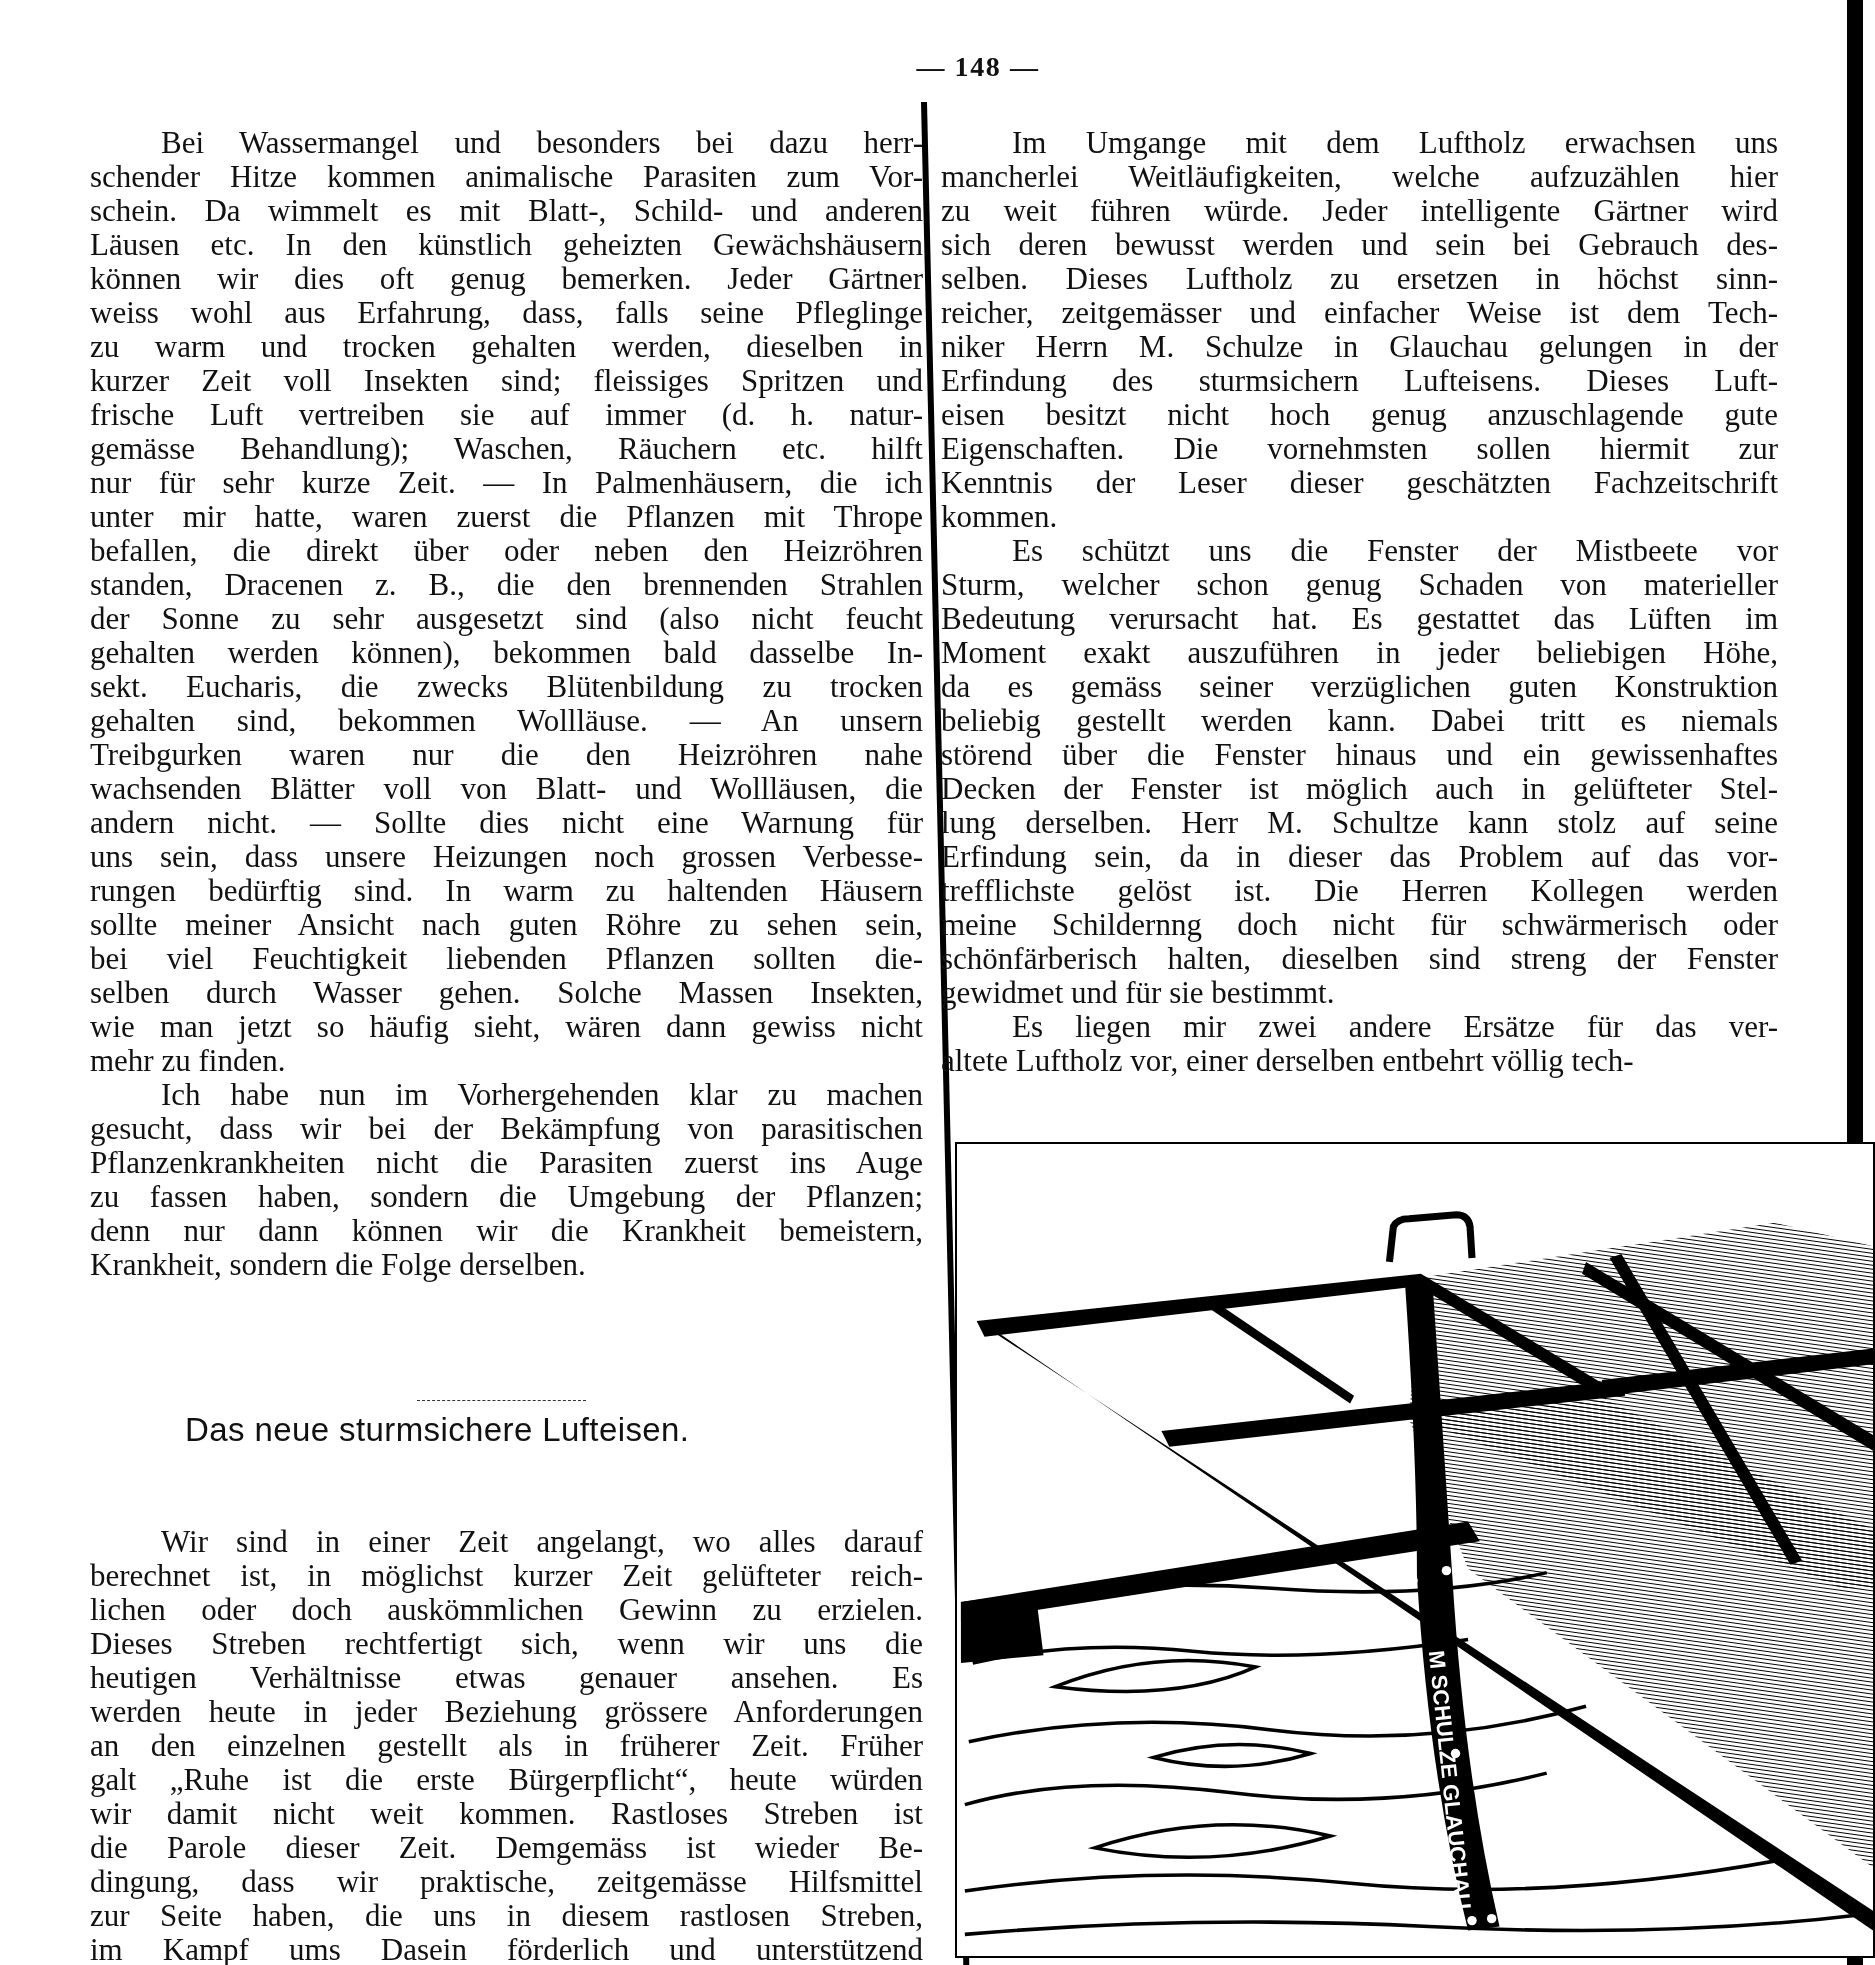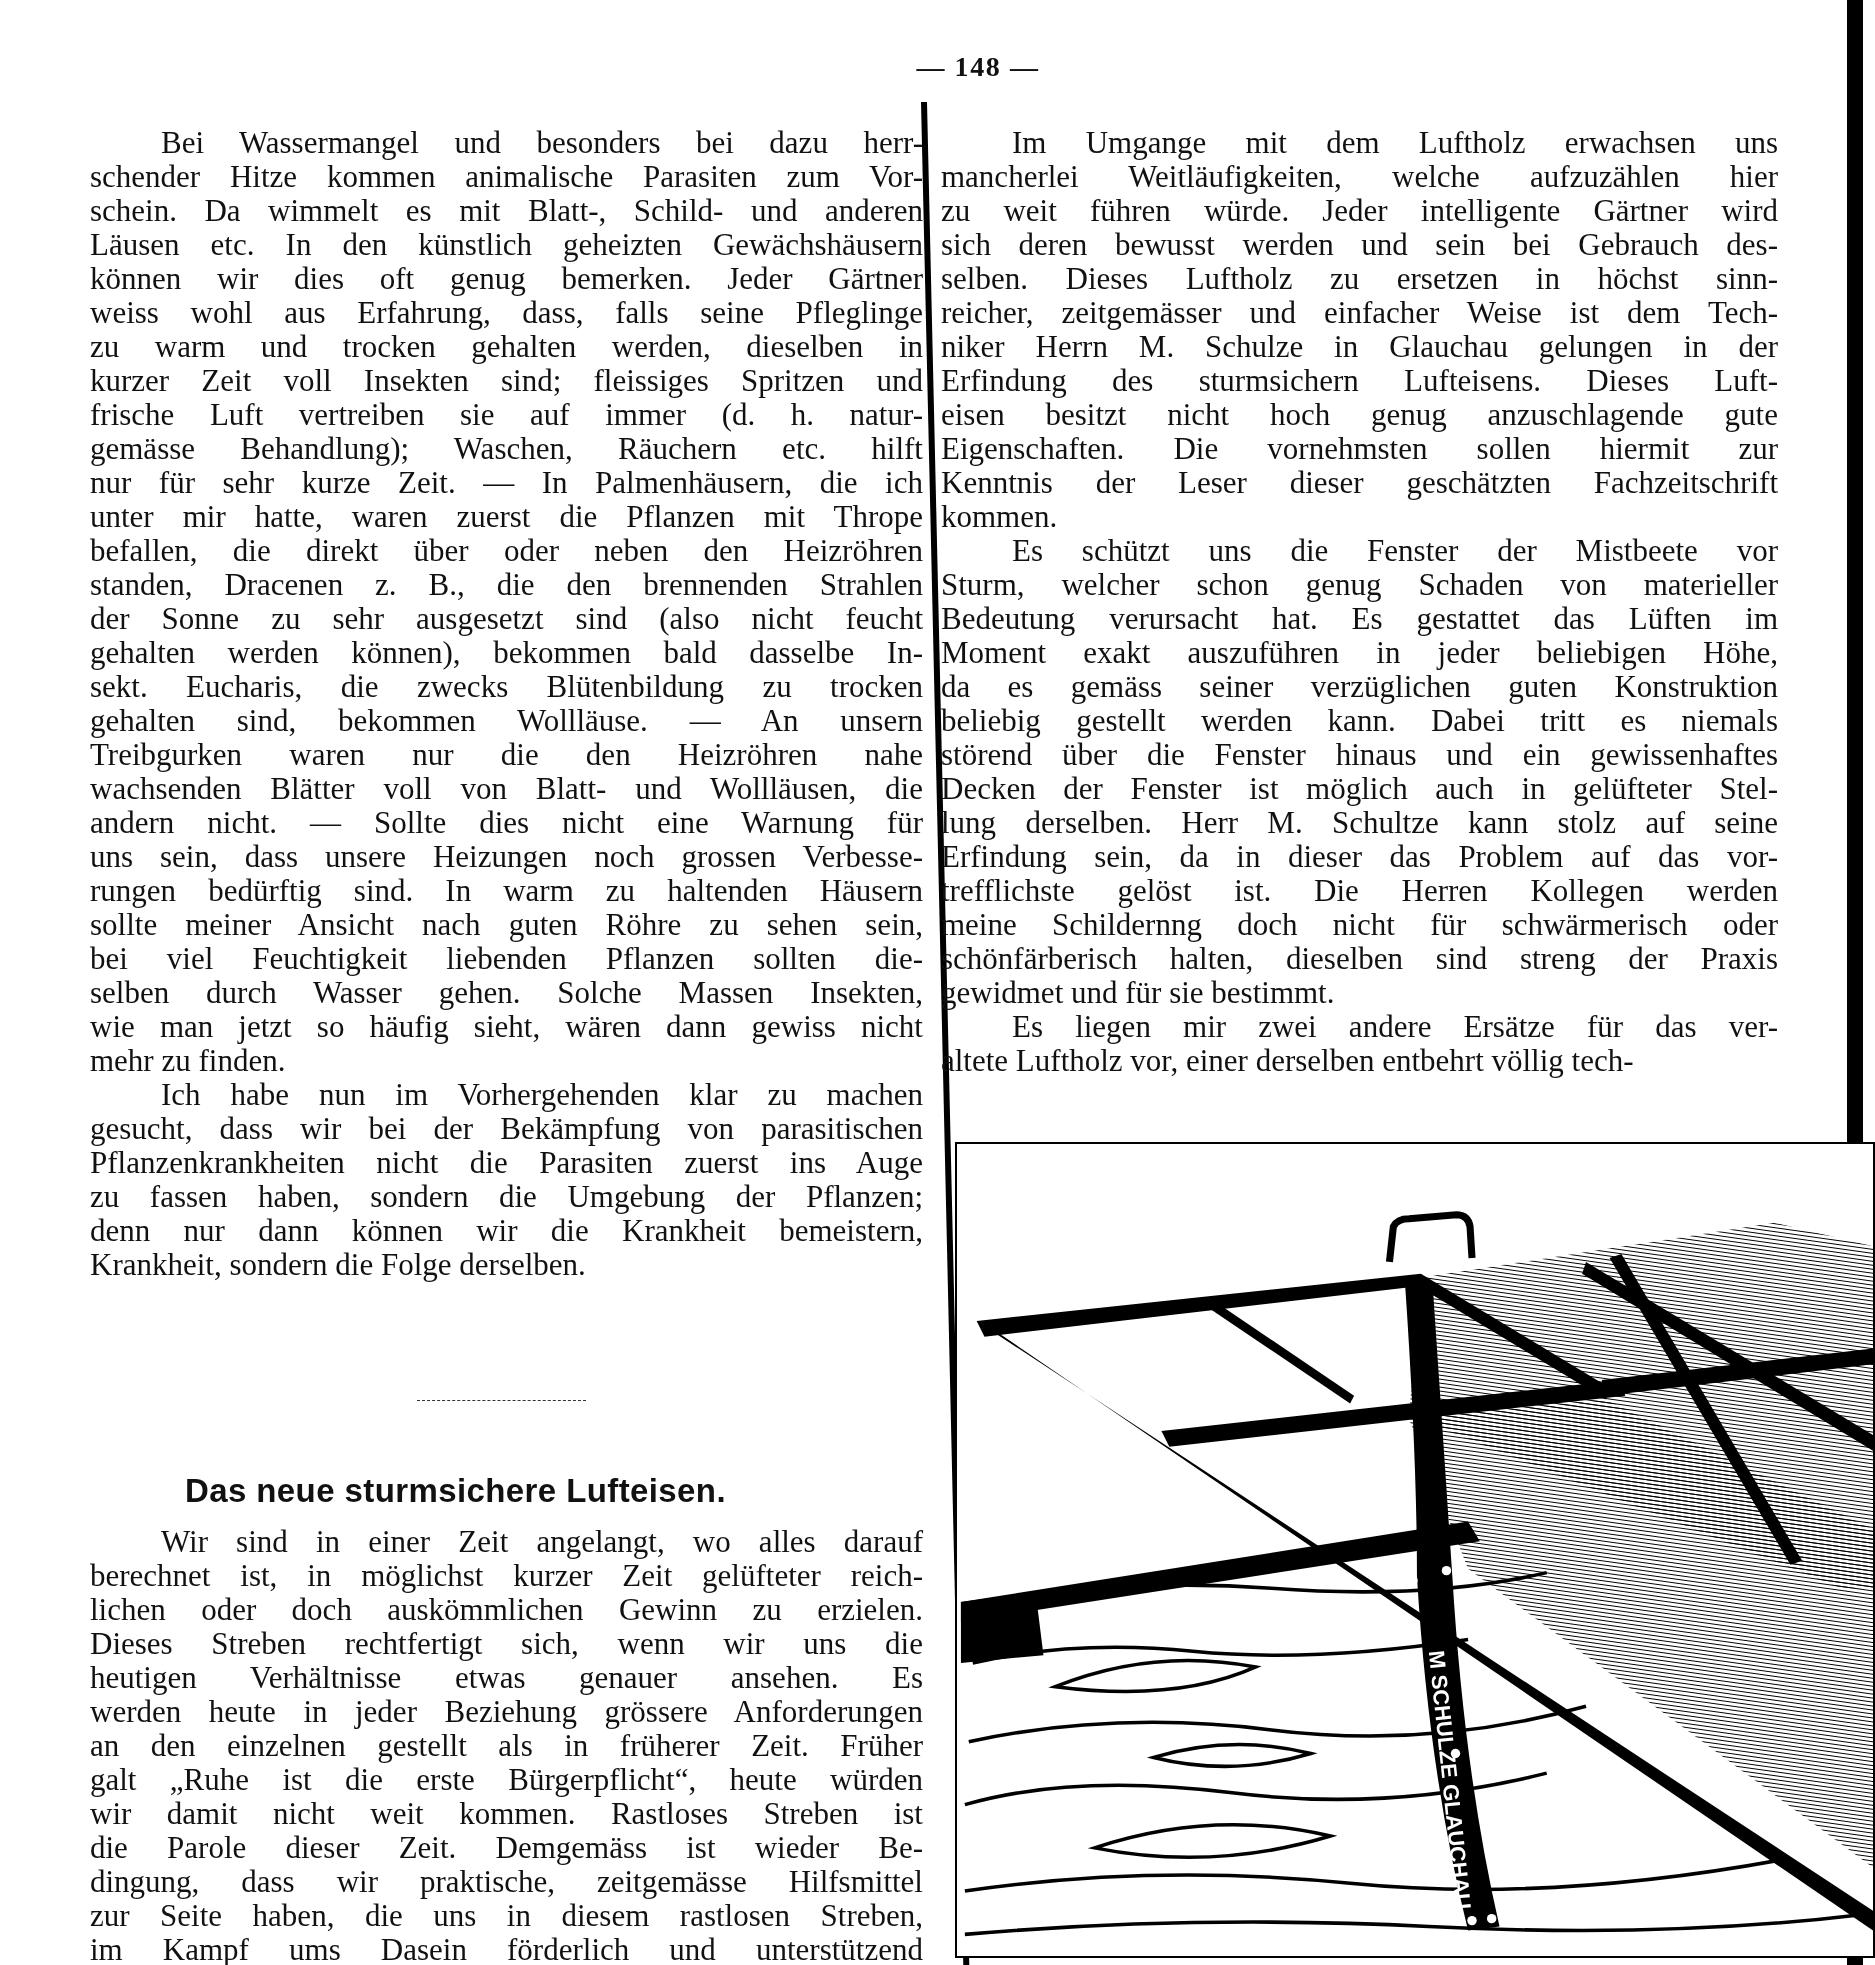--- a/index.html
+++ b/index.html
@@ -23,21 +23,21 @@
     background: #000; transform: skewX(1.3deg); transform-origin: top left;
   }
   .right-rule {
     position: absolute; left: 1847px; top: 0; width: 15.7px; height: 2655px; background: #000;
   }
   .section-divider {
     position: absolute; left: 417px; top: 1400px; width: 169px; height: 1.6px;
     border-top: 1.6px dashed #333;
   }
   .section-title {
-    position: absolute; left: 185px; top: 1472px; font-size: 33px; font-weight: bold;
+    position: absolute; left: 185px; top: 1411px; font-size: 33px; font-weight: normal;
     font-family: "Liberation Sans", "DejaVu Sans", sans-serif; letter-spacing: 0.4px;
   }
   .col-left-2 { top: 1525px; }
   .figure {
     position: absolute; left: 955px; top: 1142px; width: 916px; height: 812px;
     border: 2.4px solid #000; background: #fff; overflow: hidden;
   }
   .figure svg { width: 100%; height: 100%; display: block; }
 </style>
 </head>
@@ -133,21 +133,21 @@
       <span class="line">Bedeutung verursacht hat. Es gestattet das Lüften im</span>
       <span class="line">Moment exakt auszuführen in jeder beliebigen Höhe,</span>
       <span class="line">da es gemäss seiner verzüglichen guten Konstruktion</span>
       <span class="line">beliebig gestellt werden kann. Dabei tritt es niemals</span>
       <span class="line">störend über die Fenster hinaus und ein gewissenhaftes</span>
       <span class="line">Decken der Fenster ist möglich auch in gelüfteter Stel-</span>
       <span class="line">lung derselben. Herr M. Schultze kann stolz auf seine</span>
       <span class="line">Erfindung sein, da in dieser das Problem auf das vor-</span>
       <span class="line">trefflichste gelöst ist. Die Herren Kollegen werden</span>
       <span class="line">meine Schildernng doch nicht für schwärmerisch oder</span>
-      <span class="line">schönfärberisch halten, dieselben sind streng der Praxis</span>
+      <span class="line">schönfärberisch halten, dieselben sind streng der Fenster</span>
       <span class="line last">gewidmet und für sie bestimmt.</span>
     </div>
     <div class="para">
       <span class="line indent">Es liegen mir zwei andere Ersätze für das ver-</span>
       <span class="line last">altete Luftholz vor, einer derselben entbehrt völlig tech-</span>
     </div>
   </div>
 
 <div class="figure">
   <svg viewBox="0 0 2330 2065" preserveAspectRatio="none">

